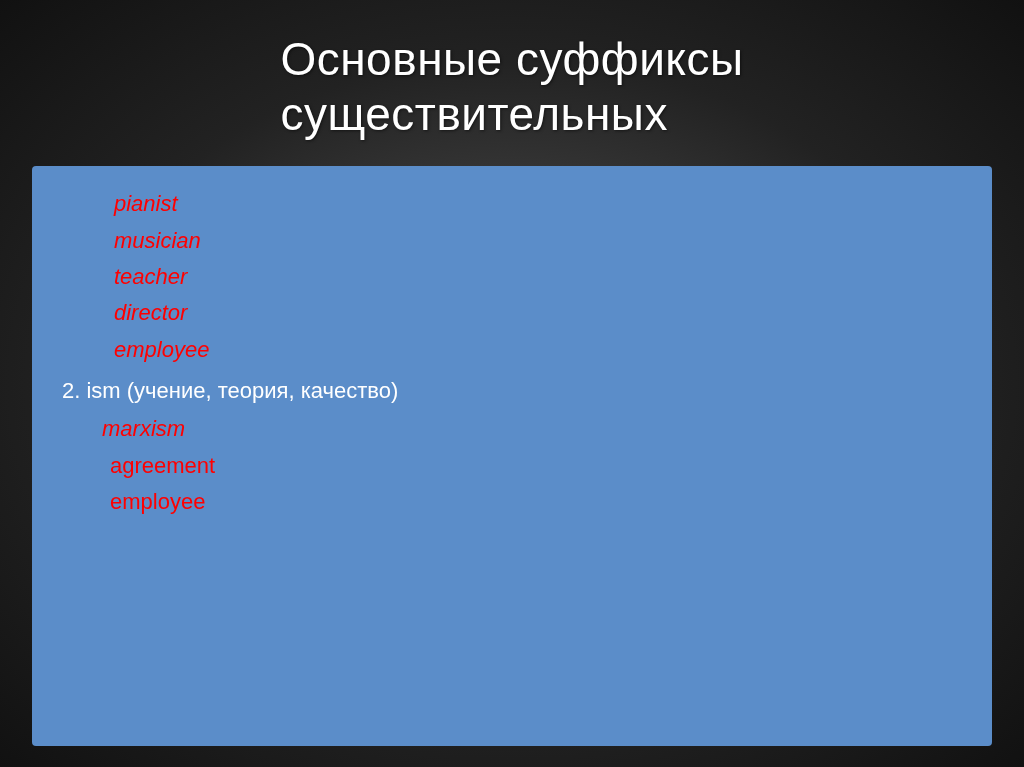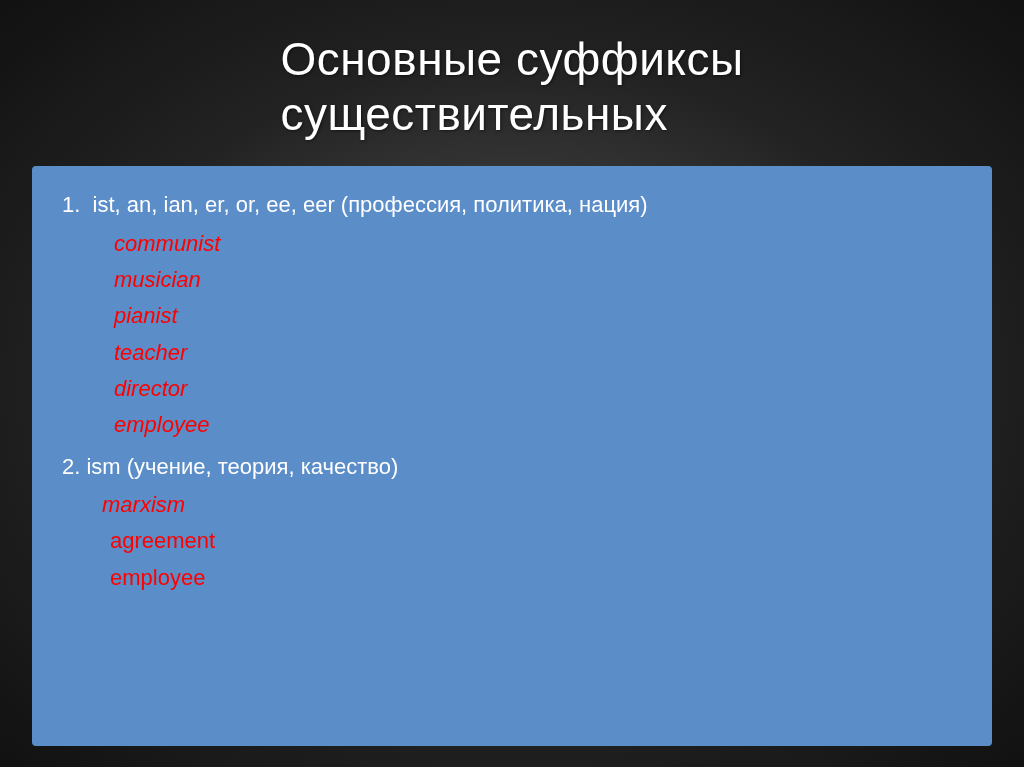--- a/index.html
+++ b/index.html
@@ -93,26 +93,22 @@
 <div class="title-area">
   <div class="title-text">
     <span>Основные суффиксы</span><br>
     <span>существительных</span>
   </div>
 </div>
 
 <div class="content-box">
   <div class="list-section">
 
-    <div class="list-item-header">
-      <span>1.&nbsp; </span><span>ist, an, ian, er, or, ee, eer (профессия, политика, нация)</span>
-    </div>
-    <span class="example-word">communist</span>
+    <span class="example-word">pianist</span>
     <span class="example-word">musician</span>
-    <span class="example-word">pianist</span>
     <span class="example-word">teacher</span>
     <span class="example-word">director</span>
     <span class="example-word">employee</span>
 
     <div class="list-item-header section-2">
       <span>2. </span><span>ism (учение, теория, качество)</span>
     </div>
     <span class="example-word-2">marxism</span>
 
     <span class="example-word-3">agreement</span>

